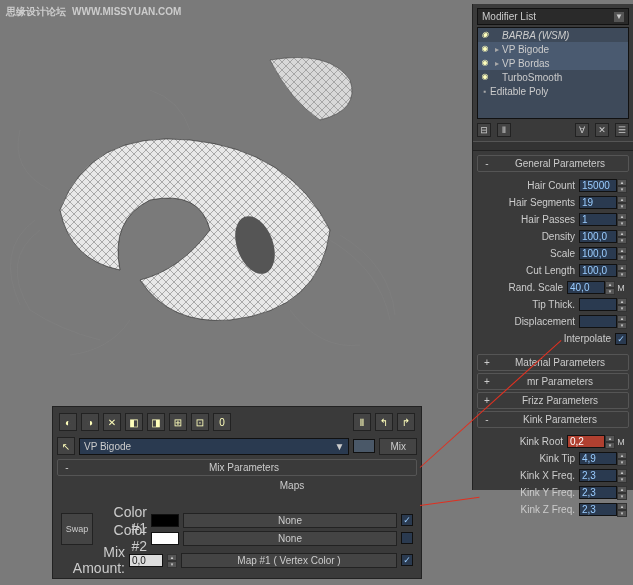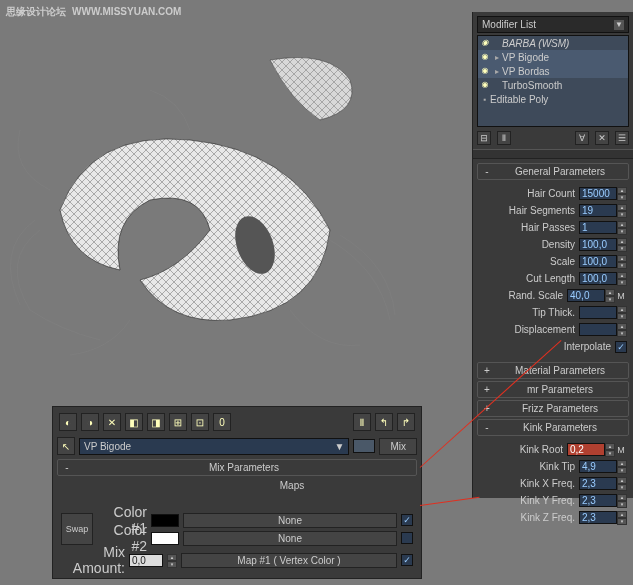--- a/index.html
+++ b/index.html
@@ -2,21 +2,21 @@
 <html><head>
 <meta charset="utf-8">
 <style>
 *{margin:0;padding:0;box-sizing:border-box;font-family:Arial,sans-serif;font-size:10px;color:#ccc}
 body{width:633px;height:585px;background:#7a7a7a;position:relative;overflow:hidden}
 .watermark{position:absolute;top:4px;left:6px;font-size:12px;font-weight:bold;color:rgba(255,255,255,.45);z-index:10;font-family:"SimHei",sans-serif}
 .watermark-url{font-size:10px;margin-left:6px;font-weight:bold}
 .viewport{position:absolute;top:0;left:0;width:470px;height:390px;background:#7a7a7a}
 .mesh{position:absolute;top:30px;left:10px;width:390px;height:330px}
 .mesh svg{width:100%;height:100%}
-.right-panel{position:absolute;top:12px;right:0;width:161px;height:486px;background:#3a3a3a;border-left:1px solid #222}
+.right-panel{position:absolute;top:4px;right:0;width:161px;height:486px;background:#3a3a3a;border-left:1px solid #222}
 .mod-list{background:#2a2a2a;border:1px solid #111;margin:4px 4px 2px;padding:2px 4px;display:flex;justify-content:space-between;align-items:center}
 .mod-list .arrow{width:10px;height:10px;background:#555;display:flex;align-items:center;justify-content:center;font-size:8px}
 .stack{margin:0 4px;background:#3e4a5a;border:1px solid #111;height:92px;overflow:hidden}
 .stack-row{display:flex;align-items:center;padding:1px 2px;height:14px}
 .stack-row.hl{background:#4a5a70}
 .bulb{width:10px;height:10px;margin-right:2px;display:inline-block;text-align:center;font-size:8px;color:#ffb}
 .stack-exp{width:10px;text-align:center;color:#aaa;font-size:8px}
 .stack-row.italic span{font-style:italic}
 .stack-controls{margin:4px;display:flex;gap:6px;align-items:center}
 .sc-btn{width:14px;height:14px;background:#444;border:1px solid #222;display:flex;align-items:center;justify-content:center;font-size:9px}

